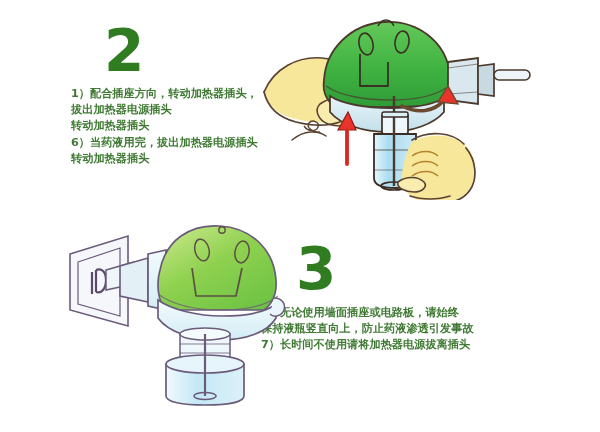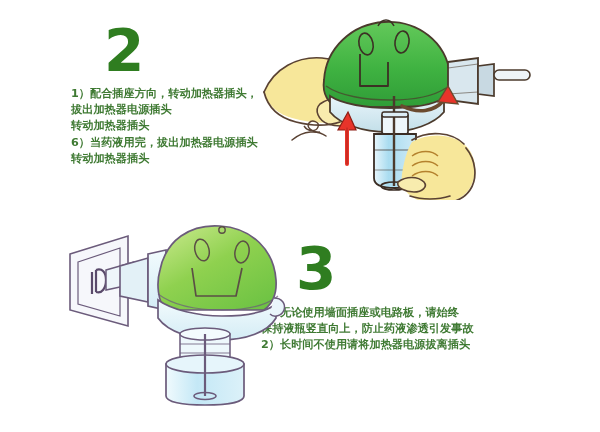--- a/index.html
+++ b/index.html
@@ -147,21 +147,21 @@
         <path d="M148 196 C160 200 176 200 188 196" fill="none" stroke="#5a4233" stroke-width="1.6" stroke-linecap="round"></path>
       </g>
     </svg>
   </div>
 
   <div class="step-num" id="step3-num">3</div>
 
   <div class="instr" id="step3-text">
     <span class="ln">1）无论使用墙面插座或电路板，请始终</span>
     <span class="ln">保持液瓶竖直向上，防止药液渗透引发事故</span>
-    <span class="ln">2）长时间不使用请将加热器电源拔离插头</span>
+    <span class="ln">7）长时间不使用请将加热器电源拔离插头</span>
   </div>
 
   <div class="illus" id="illus-bottom">
     <svg viewBox="0 0 240 192" xmlns="http://www.w3.org/2000/svg">
       <defs>
         <linearGradient id="gGreenBot" x1="0.1" y1="0" x2="0.9" y2="1">
           <stop offset="0%" stop-color="#c7e88a"></stop>
           <stop offset="45%" stop-color="#8fd14f"></stop>
           <stop offset="100%" stop-color="#6cc243"></stop>
         </linearGradient>

